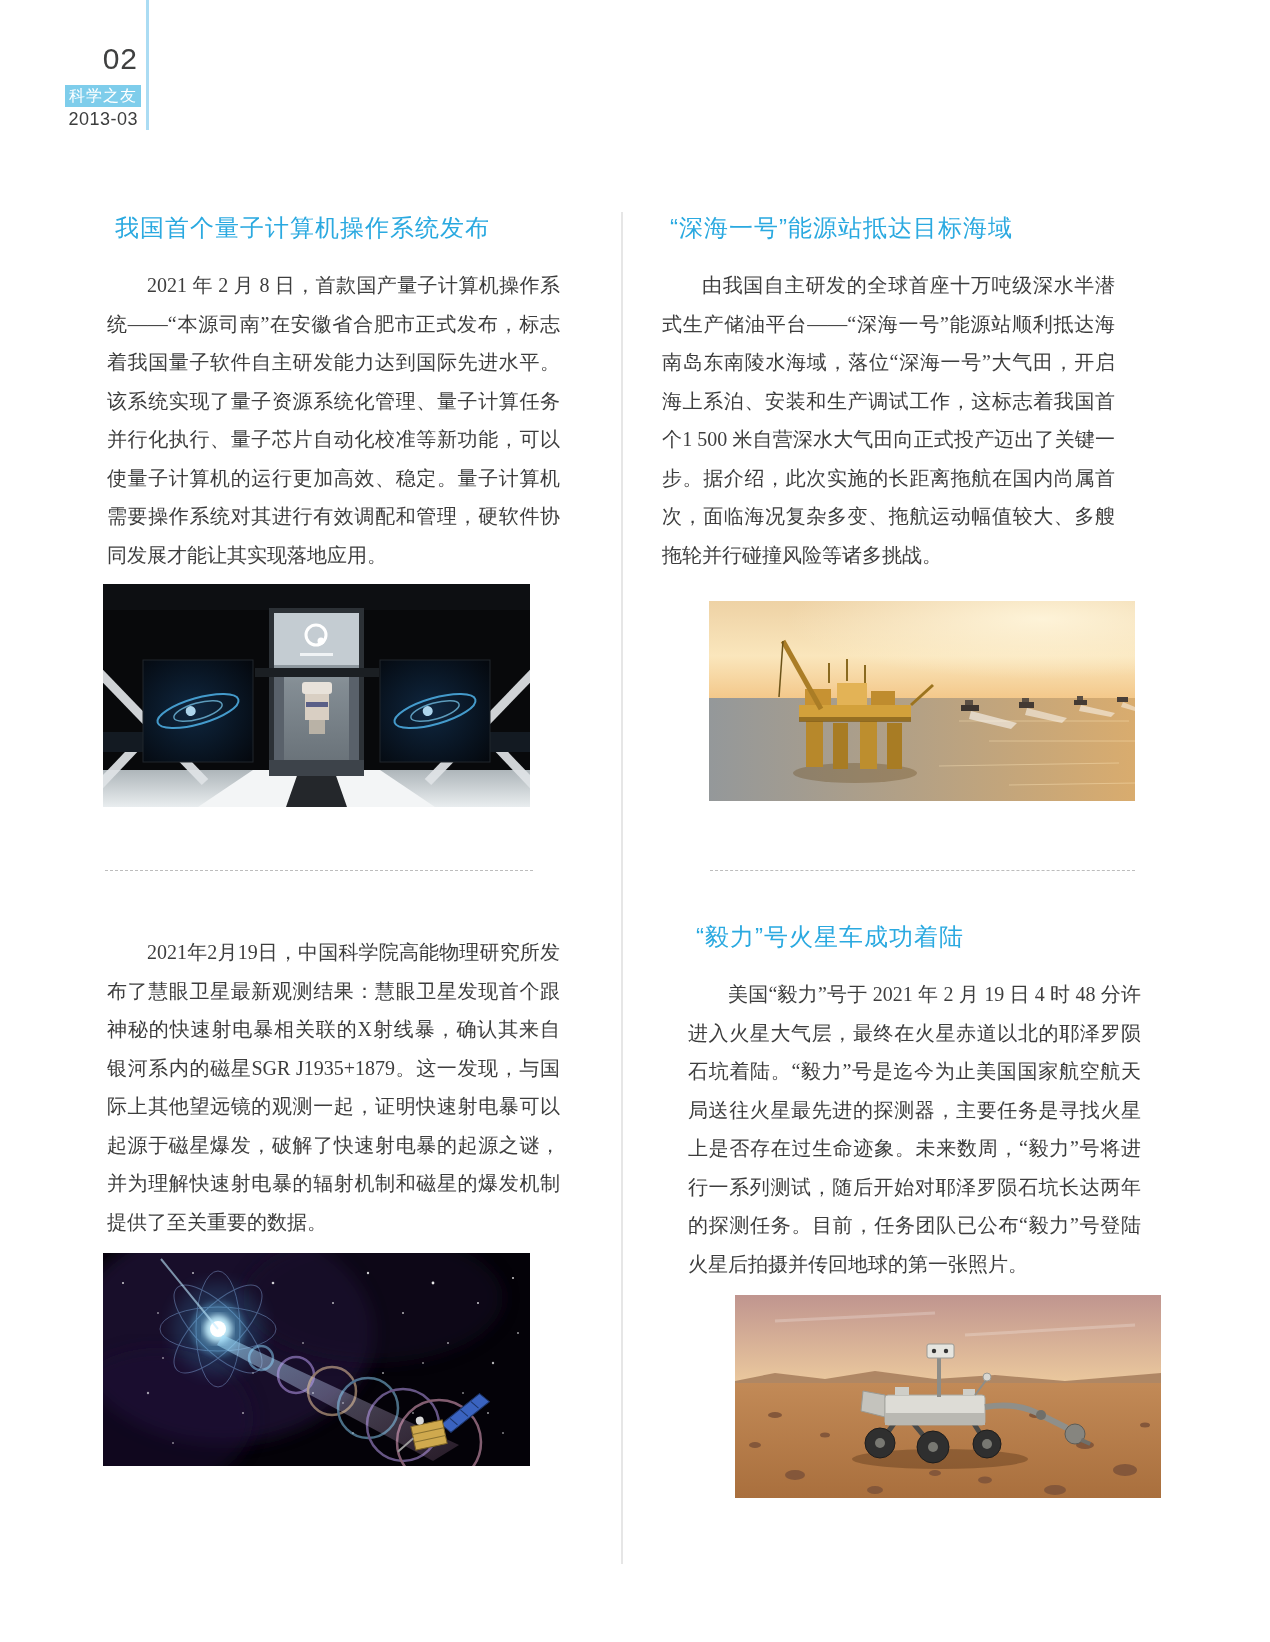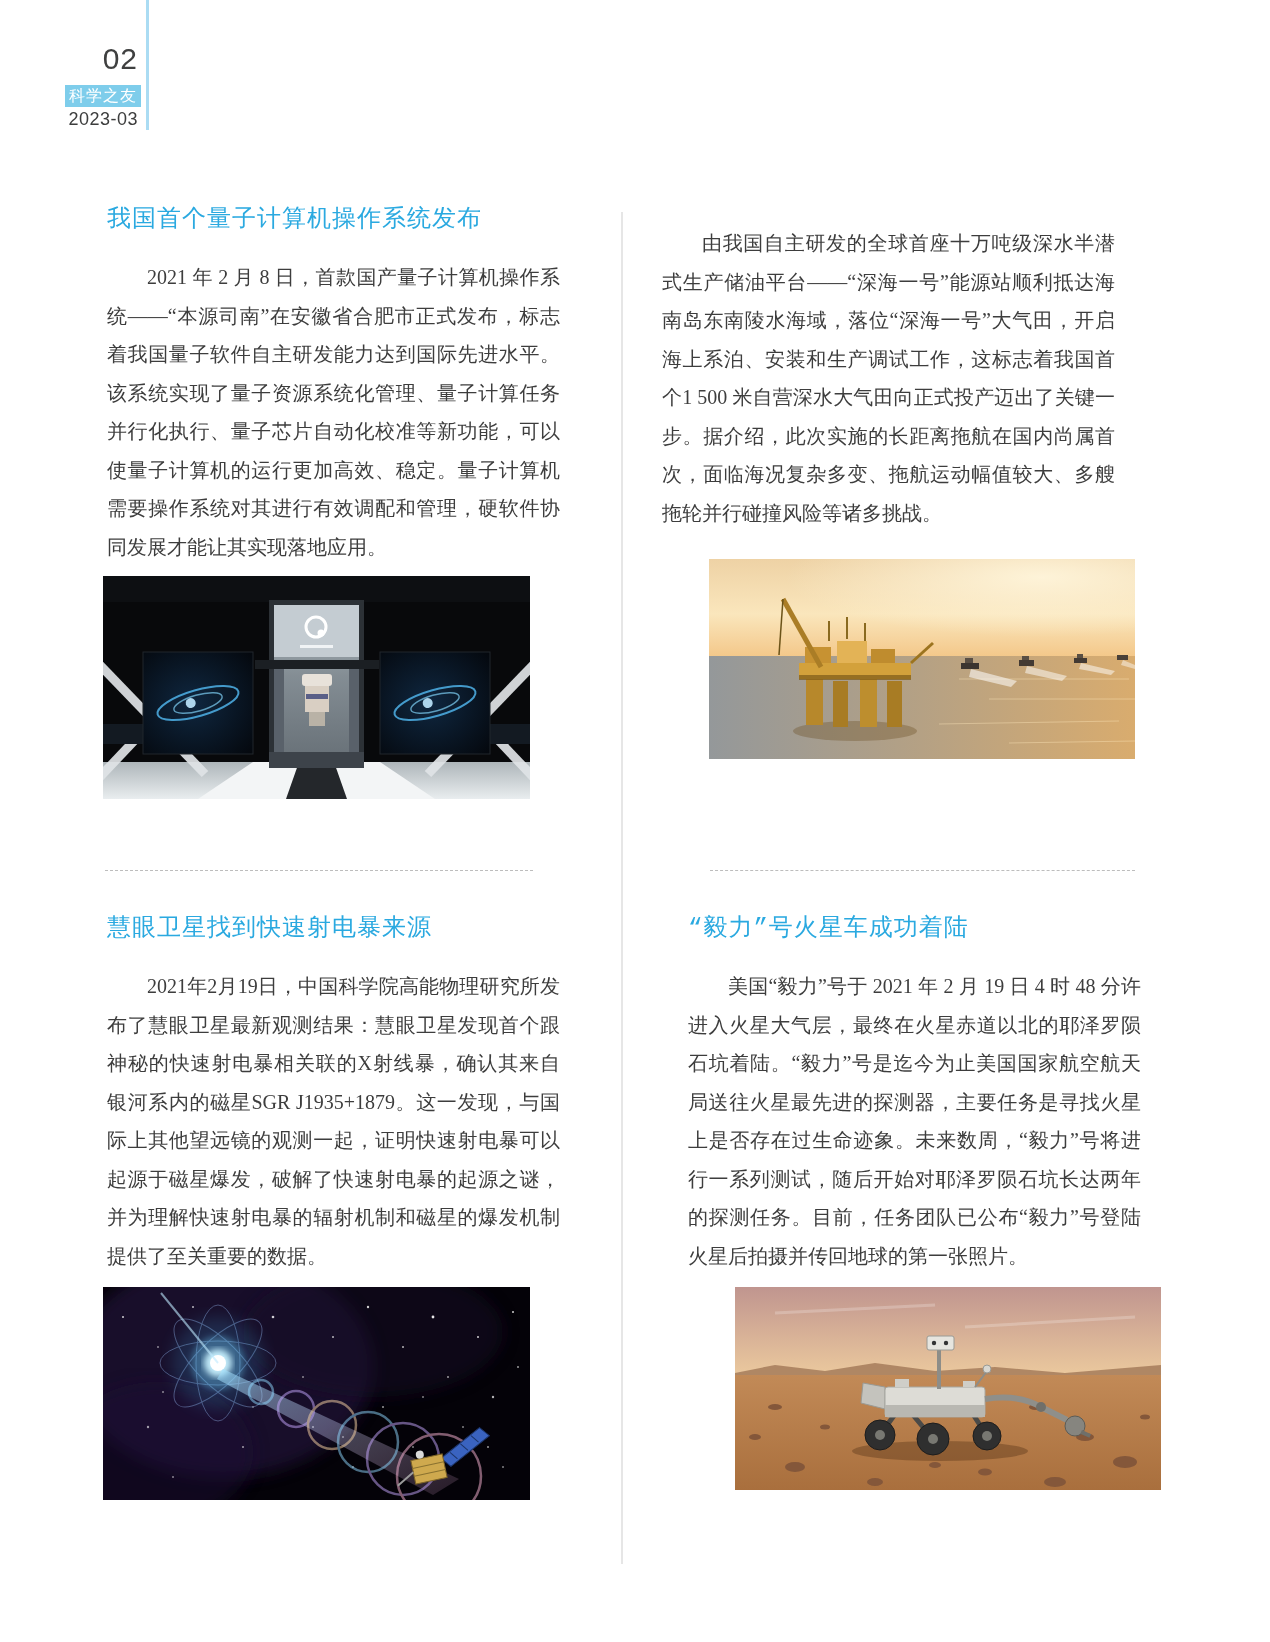--- a/index.html
+++ b/index.html
@@ -34,41 +34,41 @@
   .dash-sep{position:absolute;top:870px;height:0;border-top:1px dashed #bdbdbd;}
   .dash-sep.left{left:105px;width:428px;}
   .dash-sep.right{left:710px;width:425px;}
   
   .article{position:absolute;width:453px;}
   .article.tl{left:107px;top:203px;}
   .article.tr{left:662px;top:203px;}
   .article.bl{left:107px;top:912px;}
   .article.br{left:688px;top:912px;}
   .article h2{
-    margin:0;font-family:Liberation Mono, monospace;
+    margin:8px;font-family:Liberation Sans, sans-serif;
     font-weight:500;font-size:24px;line-height:34px;color:#2aa9e0;letter-spacing:1px;
   }
   .article p{
     margin:21px 0 0 0;text-indent:2em;text-align:justify;
     font-size:20px;line-height:38.5px;color:#3d3d3d;
   }
   .photo{display:block;margin-top:10px;}
   .tl .photo{margin-left:-4px;}
   .bl .photo{margin-left:-4px;margin-top:12px;}
   .tr .photo{margin-left:47px;margin-top:27px;}
   .br .photo{margin-left:47px;margin-top:12px;}
 </style>
 </head>
 <body>
 
 <div class="page">
 
   <div class="hdr-pagenum">02</div>
   <div class="hdr-badge">科学之友</div>
-  <div class="hdr-issue">2023-03</div>
+  <div class="hdr-issue">2013-03</div>
   <div class="hdr-line"></div>
 
   <div class="col-divider"></div>
   <div class="dash-sep left"></div>
   <div class="dash-sep right"></div>
 
   <div class="article tl">
     <h2>我国首个量子计算机操作系统发布</h2>
     <p>2021 年 2 月 8 日，首款国产量子计算机操作系统——“本源司南”在安徽省合肥市正式发布，标志着我国量子软件自主研发能力达到国际先进水平。该系统实现了量子资源系统化管理、量子计算任务并行化执行、量子芯片自动化校准等新功能，可以使量子计算机的运行更加高效、稳定。量子计算机需要操作系统对其进行有效调配和管理，硬软件协同发展才能让其实现落地应用。</p>
     <svg class="photo" width="427" height="223" viewBox="0 0 427 223" role="img">
@@ -123,20 +123,21 @@
       <rect x="246" y="93" width="10" height="94" fill="#59616a"></rect>
       <rect x="199" y="98" width="30" height="12" rx="3" fill="#e8e2da"></rect>
       <rect x="202" y="110" width="24" height="26" fill="#d9cfc3"></rect>
       <rect x="203" y="118" width="22" height="5" fill="#5a5f87"></rect>
       <rect x="206" y="136" width="16" height="14" fill="#b9b2a6"></rect>
       <rect x="166" y="176" width="95" height="16" fill="#3d434a"></rect>
     </svg>
   </div>
 
   <div class="article tr">
+    <h2>“深海一号”能源站抵达目标海域</h2>
     <p>由我国自主研发的全球首座十万吨级深水半潜式生产储油平台——“深海一号”能源站顺利抵达海南岛东南陵水海域，落位“深海一号”大气田，开启海上系泊、安装和生产调试工作，这标志着我国首个1 500 米自营深水大气田向正式投产迈出了关键一步。据介绍，此次实施的长距离拖航在国内尚属首次，面临海况复杂多变、拖航运动幅值较大、多艘拖轮并行碰撞风险等诸多挑战。</p>
     <svg class="photo" width="426" height="200" viewBox="0 0 426 200" role="img">
       <defs>
         <linearGradient id="pSky" x1="0" y1="0" x2="0" y2="1">
           <stop offset="0" stop-color="#eed2a5"></stop>
             <stop offset=".55" stop-color="#fae6bc"></stop>
             <stop offset="1" stop-color="#f3c687"></stop>
         </linearGradient>
         <radialGradient id="pSun" cx=".78" cy=".18" r=".6">
           <stop offset="0" stop-color="#fff6dd" stop-opacity=".9"></stop>
@@ -185,21 +186,20 @@
         <polygon points="372,104 406,112 402,116 370,110" fill="#ffffff" opacity=".5"></polygon>
         <rect x="365" y="99" width="13" height="5" fill="#433a33"></rect>
           <rect x="368" y="95" width="6" height="4" fill="#5a4f44"></rect>
         <polygon points="414,101 426,106 426,110 412,106" fill="#ffffff" opacity=".45"></polygon>
         <rect x="408" y="96" width="11" height="5" fill="#4a4038"></rect>
       </g>
     </svg>
   </div>
 
   <div class="article bl">
-    <h2>慧眼卫星找到快速射电暴来源</h2>
     <p>2021年2月19日，中国科学院高能物理研究所发布了慧眼卫星最新观测结果：慧眼卫星发现首个跟神秘的快速射电暴相关联的X射线暴，确认其来自银河系内的磁星SGR J1935+1879。这一发现，与国际上其他望远镜的观测一起，证明快速射电暴可以起源于磁星爆发，破解了快速射电暴的起源之谜，并为理解快速射电暴的辐射机制和磁星的爆发机制提供了至关重要的数据。</p>
     <svg class="photo" width="427" height="213" viewBox="0 0 427 213" role="img">
       <defs>
         <filter id="blur8">
             <feGaussianBlur stdDeviation="8"></feGaussianBlur>
           </filter>
         <filter id="blur3">
             <feGaussianBlur stdDeviation="3"></feGaussianBlur>
           </filter>
         <linearGradient id="beamGrad" x1="0" y1="0" x2="1" y2="1">

